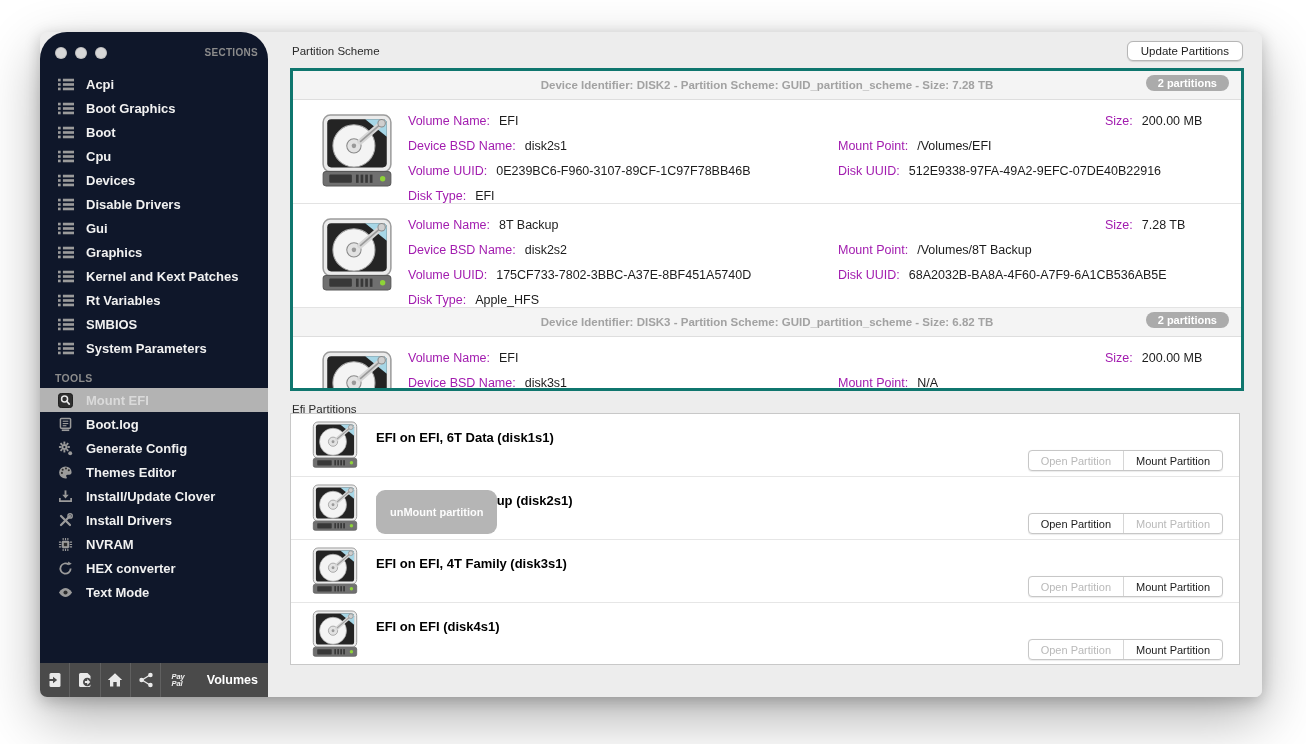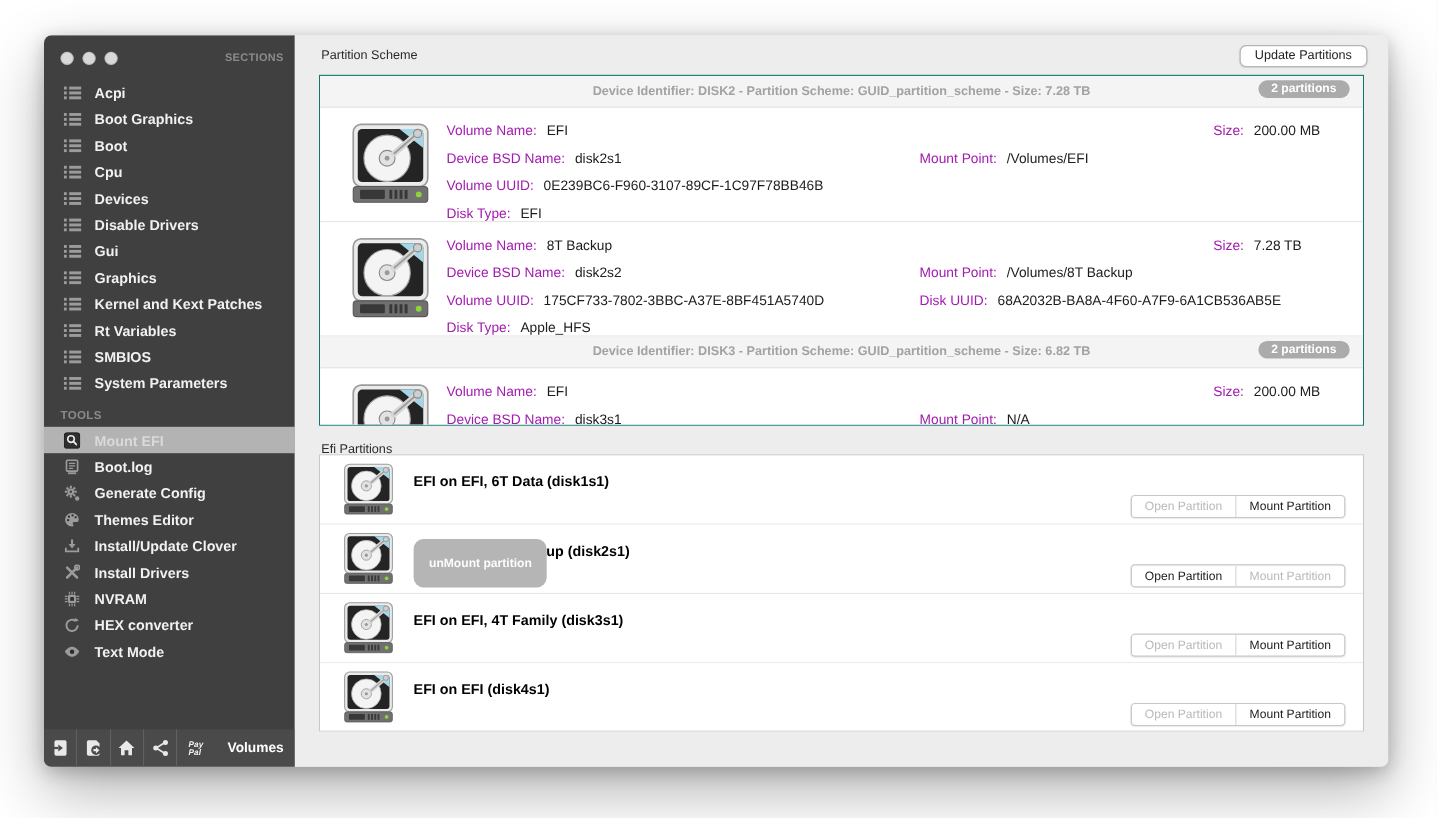--- a/index.html
+++ b/index.html
@@ -1,21 +1,21 @@
 <!DOCTYPE html>
 <html><head>
 <meta charset="utf-8">
 <style>
   html,body{margin:0;padding:0;}
   body{width:1306px;height:744px;overflow:hidden;font-family:"Liberation Sans",sans-serif;background:#fff;}
   .canvas{position:relative;width:1306px;height:744px;background:#fff;overflow:hidden;}
   .window{position:absolute;left:40px;top:32px;width:1222px;height:665px;border-radius:7px;overflow:hidden;display:flex;background:#ededed;box-shadow:0 22px 55px rgba(0,0,0,.30),0 4px 16px rgba(0,0,0,.22);}
 
   
-  .sidebar{width:228px;min-width:228px;background:#404040;display:flex;flex-direction:column;}
+  .sidebar{width:228px;min-width:228px;background:#0f172a;display:flex;flex-direction:column;border-radius:27px;}
   .sidebar-top{display:flex;align-items:center;height:27px;padding:7px 10px 0 15px;}
   .traffic{width:12px;height:12px;border-radius:50%;background:#d8d8d8;margin-right:8px;box-shadow:inset 0 0 0 1px rgba(0,0,0,.10);}
   .sections-label{margin-left:auto;color:#8b8b8b;font-size:10px;font-weight:bold;letter-spacing:.3px;}
   .side-list{margin-top:6px;}
   #tools-list{margin-top:0;}
   .side-item{display:flex;align-items:center;height:24px;padding-left:18px;color:#f1f1f1;font-size:13px;font-weight:bold;cursor:default;white-space:nowrap;}
   .side-item .icon{width:17px;height:16px;margin-right:11px;color:#9b9b9b;display:inline-flex;align-items:center;flex:none;}
   .side-item.selected{background:#b3b3b3;color:#dadada;}
   .side-subheader{color:#8b8b8b;font-size:10.5px;font-weight:bold;padding-left:15px;margin-top:9px;height:19px;line-height:19px;letter-spacing:.3px;}
   .side-footer{margin-top:auto;height:34px;background:#4a4a4a;display:flex;align-items:stretch;}
@@ -24,21 +24,21 @@
   .foot-donate{display:flex;align-items:center;gap:22px;padding:0 10px;color:#fff;cursor:pointer;}
   .pp{display:flex;flex-direction:column;font-size:7.5px;line-height:7.5px;font-style:italic;font-weight:bold;color:#f0f0f0;}
   .donate-label{font-size:12.5px;font-weight:bold;}
   .icon svg{display:block;}
 
   
   .main{flex:1;position:relative;background:#ededed;font-size:12.5px;}
   .panel-title{position:absolute;left:24px;top:13px;font-size:11.5px;color:#2b2b2b;}
   .efi-title-label{top:371px;}
   .update-btn{position:absolute;top:9px;right:19px;height:20px;padding:0 13px;background:#fff;border:1px solid #b6b6b6;border-radius:6px;font-size:11.5px;color:#222;font-family:inherit;box-shadow:0 .5px 1px rgba(0,0,0,.12);cursor:pointer;}
-  .scheme-panel{position:absolute;left:22px;top:36px;width:948px;height:317px;background:#fff;border:1px solid #0f766e;overflow:hidden;}
+  .scheme-panel{position:absolute;left:22px;top:36px;width:948px;height:317px;background:#fff;border:3px solid #0f766e;overflow:hidden;}
   .group-header{position:relative;height:28px;background:#f4f4f4;border-bottom:1px solid #dedede;display:flex;align-items:center;justify-content:center;}
   .gh-text{color:#a2a2a2;font-size:11.5px;font-weight:bold;}
   .gh-badge{position:absolute;right:12px;top:4px;background:#ababab;color:#fff;font-size:11px;font-weight:bold;padding:2px 12px;border-radius:10px;}
   .part-row{position:relative;height:103px;border-bottom:1px solid #e3e3e3;background:#fff;}
   .disk-icon{display:inline-block;}
   .disk-icon svg{width:100%;height:100%;display:block;}
   .disk-icon.lg{position:absolute;left:25px;top:12px;width:78px;height:78px;}
   .part-left{position:absolute;left:115px;top:9px;}
   .kv{height:25px;line-height:25px;white-space:nowrap;}
   .kv .k{font-weight:normal;color:#a21caf;margin-right:9px;}
@@ -465,20 +465,21 @@
               <div class="kv"><span class="k">Volume Name:</span><span class="v">EFI</span></div>
               <div class="kv"><span class="k">Device BSD Name:</span><span class="v">disk2s1</span></div>
               <div class="kv"><span class="k">Volume UUID:</span><span class="v">0E239BC6-F960-3107-89CF-1C97F78BB46B</span></div>
               <div class="kv"><span class="k">Disk Type:</span><span class="v">EFI</span></div>
             </div>
             <div class="size-line">
               <div class="kv"><span class="k">Size:</span><span class="v">200.00 MB</span></div>
             </div>
             <div class="part-right">
               <div class="kv"><span class="k">Mount Point:</span><span class="v">/Volumes/EFI</span></div>
+              <div class="kv"><span class="k">Disk UUID:</span><span class="v">512E9338-97FA-49A2-9EFC-07DE40B22916</span></div>
             </div>
           </div>
           <div class="part-row">
             <span class="disk-icon lg">
               <svg viewBox="0 0 76 76">
                 <rect x="5" y="3" width="66" height="55" rx="7" fill="#ebebeb" stroke="#9c9c9c" stroke-width="1.5"></rect>
                 <rect x="9" y="7" width="58" height="47" rx="4" fill="#242424"></rect>
                 <path d="M46 7 h17 a4 4 0 0 1 4 4 v13 z" fill="#a6d6e6"></path>
                 <circle cx="35" cy="33" r="20.5" fill="#f4f4f4" stroke="#aaa"></circle>
                 <circle cx="35" cy="33" r="7" fill="#e2e2e2" stroke="#8a8a8a"></circle>

